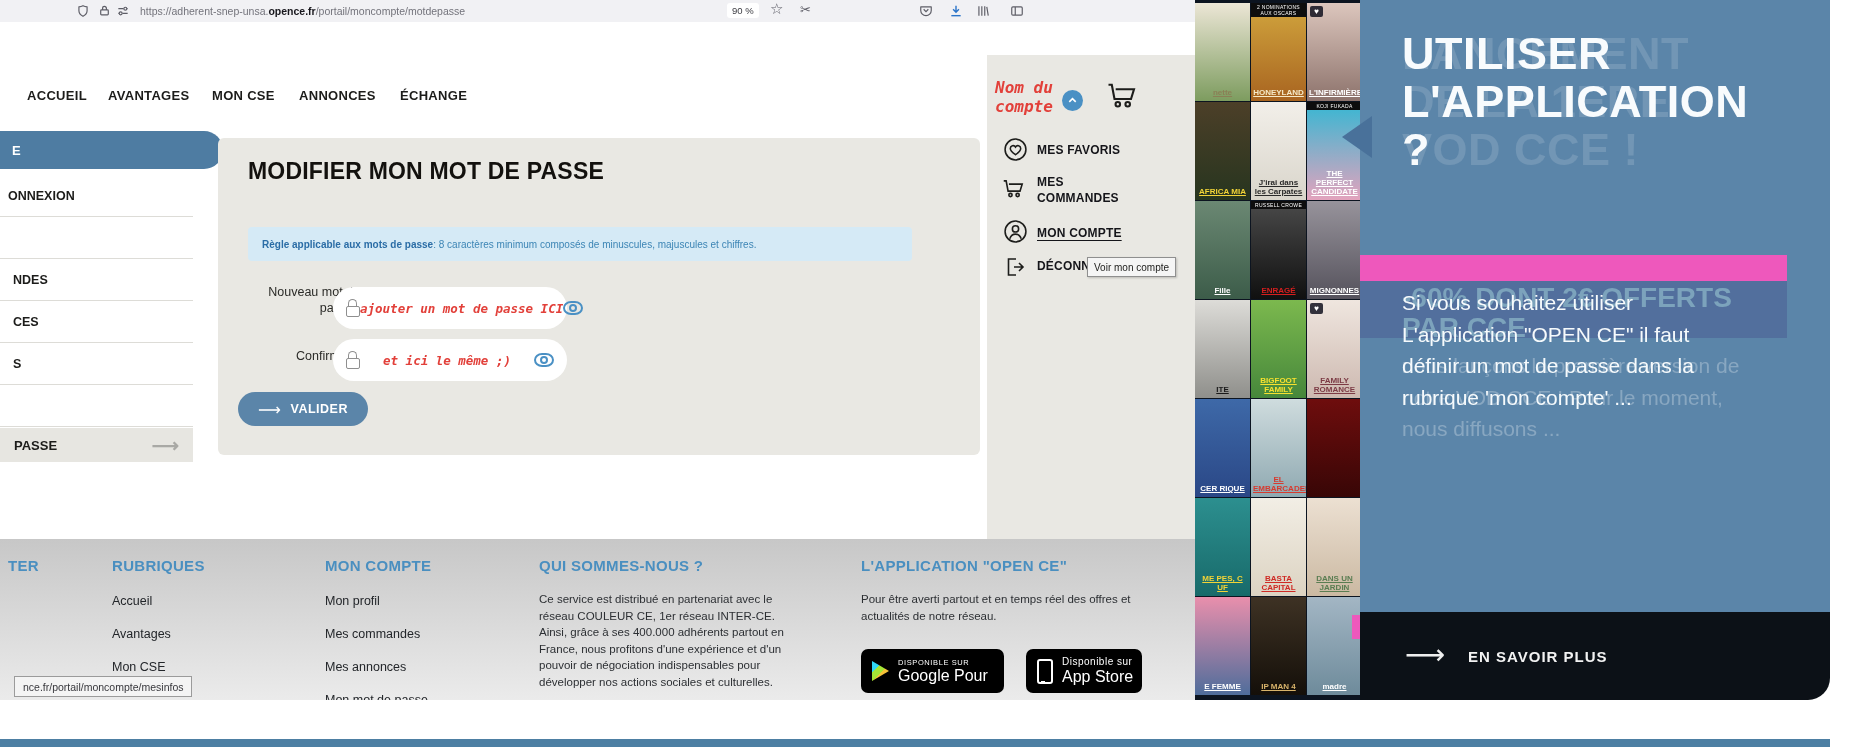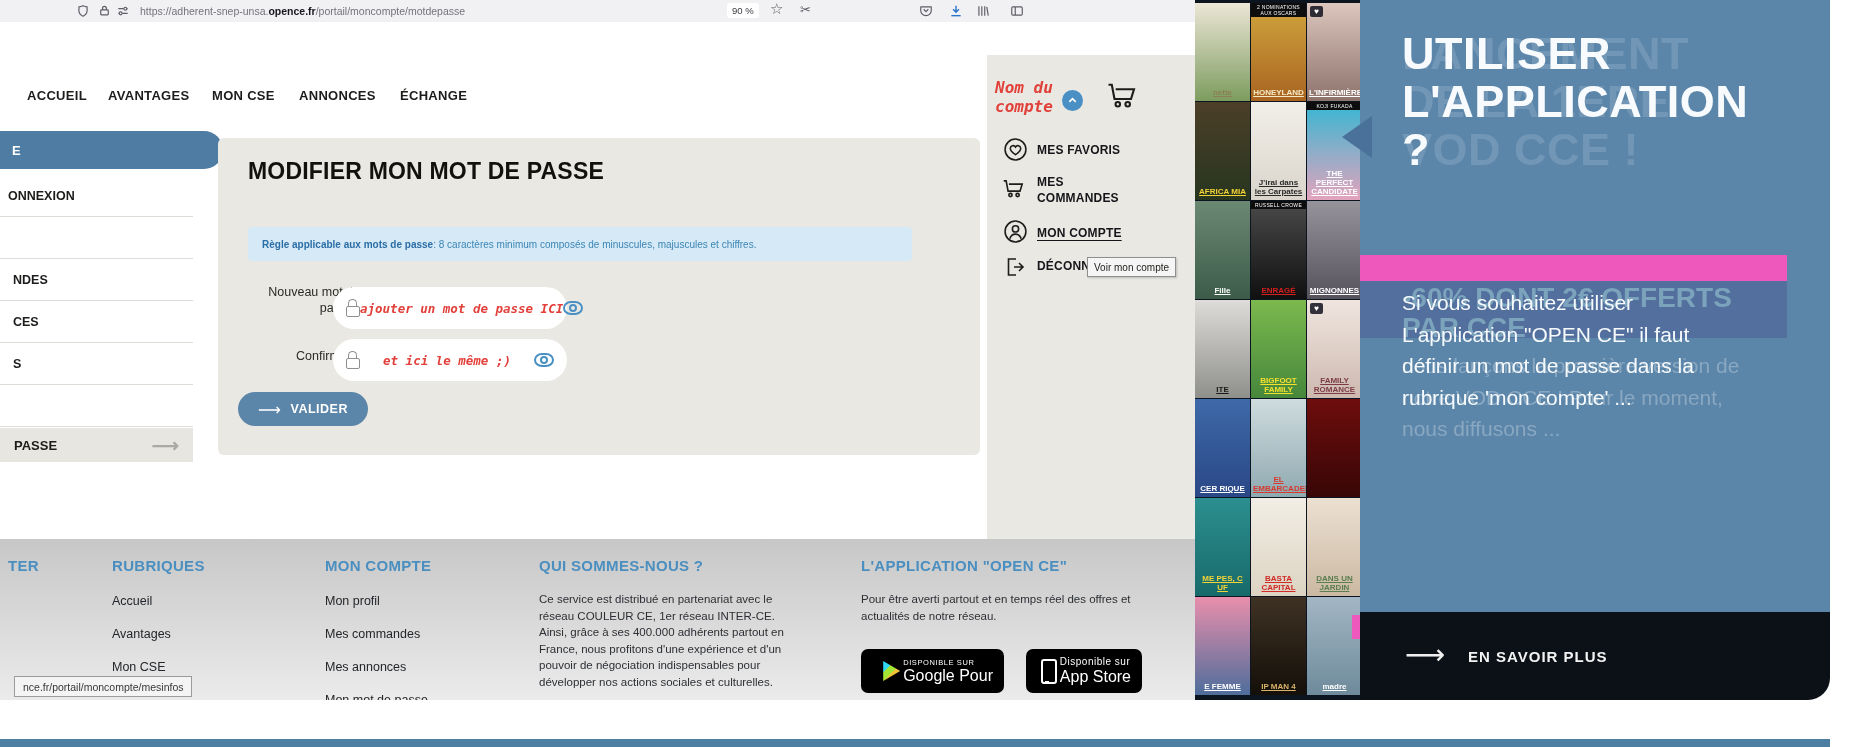--- a/index.html
+++ b/index.html
@@ -46,21 +46,21 @@
   .eye::before{content:"";position:absolute;inset:0;border:2px solid #4a90c4;border-radius:50%/62%;box-sizing:border-box;}
   .eye::after{content:"";position:absolute;left:6px;top:3px;width:4px;height:4px;border:2px solid #4a90c4;border-radius:50%;}
   .btn-valider{left:238px;top:392px;width:130px;height:34px;border-radius:17px;background:#5b85a9;color:#fff;display:flex;align-items:center;justify-content:center;gap:9px;font-weight:800;font-size:12.5px;letter-spacing:.5px;cursor:pointer;}
   .btn-valider .arr{font-size:16px;font-weight:400;}
 
   
   .footer{left:0;top:539px;width:1195px;height:161px;background:linear-gradient(180deg,#c7c7c7,#ebebeb);overflow:hidden;}
   .fhead{position:absolute;top:18px;font-weight:800;font-size:15px;color:#4a8fc0;letter-spacing:.3px;white-space:nowrap;}
   .fitem{position:absolute;font-size:12.5px;color:#23262a;white-space:nowrap;}
   .fpara{position:absolute;top:52px;font-size:11.5px;line-height:16.5px;color:#2c2f33;}
-  .badge{position:absolute;top:110px;height:44px;background:#000;border-radius:7px;color:#fff;display:flex;align-items:center;padding:0 11px;gap:3px;box-sizing:border-box;justify-content:flex-end;}
+  .badge{position:absolute;top:110px;height:44px;background:#000;border-radius:7px;color:#fff;display:flex;align-items:center;padding:0 11px;gap:9px;box-sizing:border-box;}
   .gp-tri{width:17px;height:20px;background:linear-gradient(135deg,#30d8f6 0 32%,#a4e636 32% 55%,#f6c338 55% 76%,#ee4447 76%);clip-path:polygon(0 0,100% 50%,0 100%);flex:none;}
   .btxt1{font-size:7.5px;letter-spacing:.6px;line-height:9px;}
   .btxt2{font-size:16px;font-weight:500;line-height:18px;white-space:nowrap;}
   .astxt1{font-size:10px;line-height:12px;letter-spacing:.5px;}
   .phone{width:12px;height:21px;border:2px solid #fff;border-radius:3px;position:relative;flex:none;}
   .phone::after{content:"";position:absolute;left:2px;bottom:-1px;width:4px;height:1.5px;background:#fff;}
   .status{left:14px;top:676px;height:19px;background:#f4f4f4;border:1px solid #9b9b9b;font-size:10.5px;color:#38383d;display:flex;align-items:center;padding:0 8px;white-space:nowrap;}
 
   
   .strip{left:1195px;top:0;width:165px;height:700px;background:#0c1420;}

